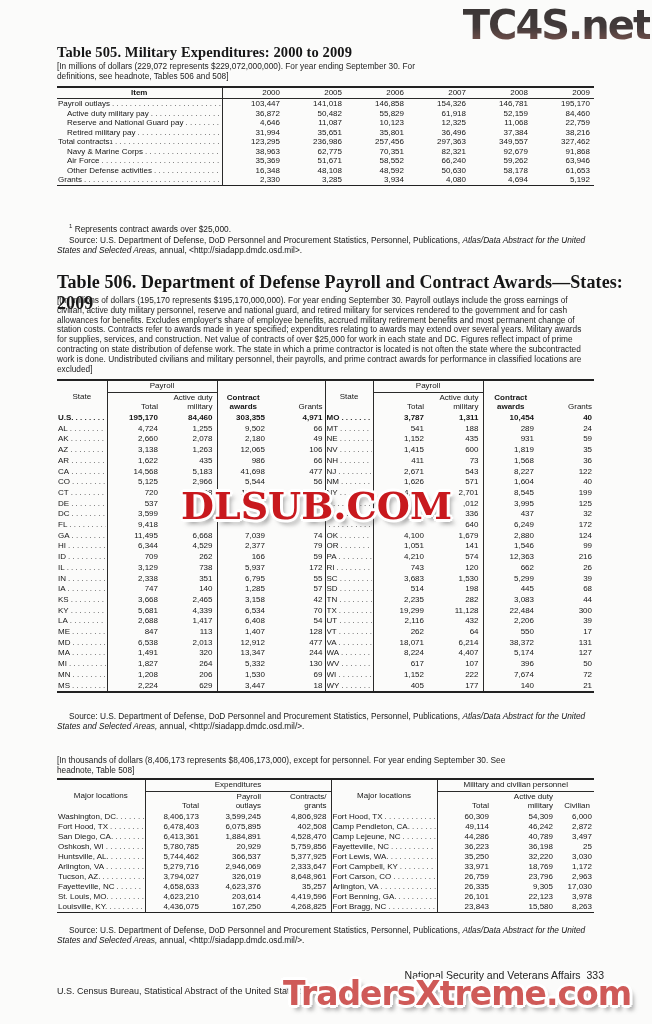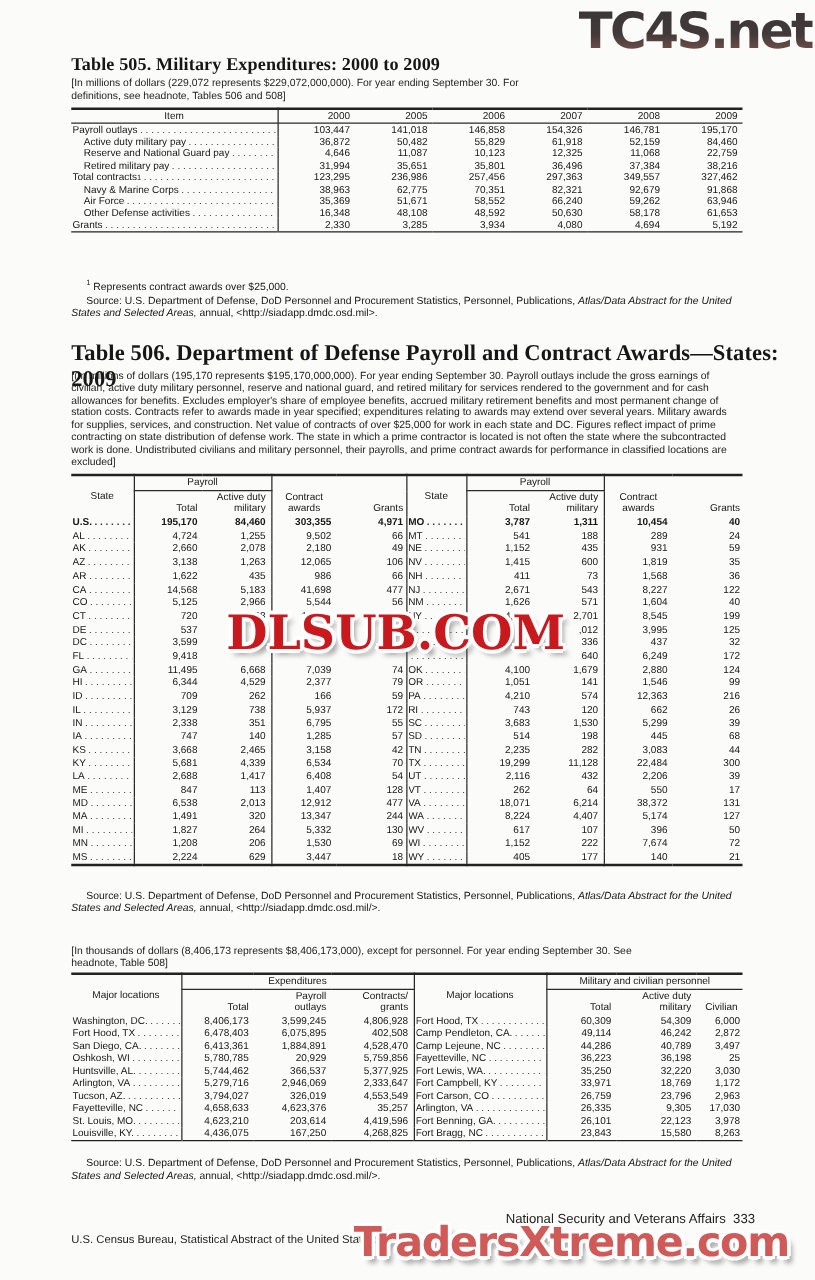--- a/index.html
+++ b/index.html
@@ -34,21 +34,21 @@
   .t505 tr.ind1 td.stub .fx{padding-left:9px;}
   .t505 tr.ind2 td.stub .fx{padding-left:17px;}
   
   .t506{border-top:2px solid #222;border-bottom:2px solid #222;width:537px;}
   .t506 thead th{padding-bottom:2px;}
   .t506 tbody tr:first-child td{font-weight:bold;}
   
   .t507{border-top:2px solid #222;border-bottom:1.5px solid #222;width:537px;}
   .t507 td{line-height:10px;height:10px;}
   .rt{text-align:right;}
-  .ctr{text-align:center;}
+  .ctr{text-align:center;font-weight:bold;}
   
   .foot-right{font-size:10.5px;color:#222;}
   .foot-left{font-size:9px;color:#222;}
   
   .wm{position:absolute;white-space:nowrap;transform:translateZ(0);}
   .wm-top{right:2px;top:2px;font-family:"DejaVu Sans",sans-serif;font-weight:bold;font-size:40px;letter-spacing:-2px;
           background:linear-gradient(180deg,#3a3636 0%,#423a3a 55%,#8a5b53 100%);
           -webkit-background-clip:text;background-clip:text;color:transparent;}
   .wm-red{font-weight:bold;
           text-shadow:-2px -2px 0 #fff,2px -2px 0 #fff,-2px 2px 0 #fff,2px 2px 0 #fff,
@@ -1037,21 +1037,21 @@
 
         <tr>
           <td class="brd">
             <div class="fx">
               <span>Tucson, AZ.</span>
               <span class="lead"></span>
             </div>
           </td>
           <td class="num">3,794,027</td>
           <td class="num">326,019</td>
-          <td class="num brd">4,553,549</td>
+          <td class="num brd">8,648,961</td>
           <td class="brd">
             <div class="fx">
               <span>Fort Carson, CO</span>
               <span class="lead"></span>
             </div>
           </td>
           <td class="num">26,759</td>
           <td class="num">23,796</td>
           <td class="num gpad">2,963</td>
         </tr>

